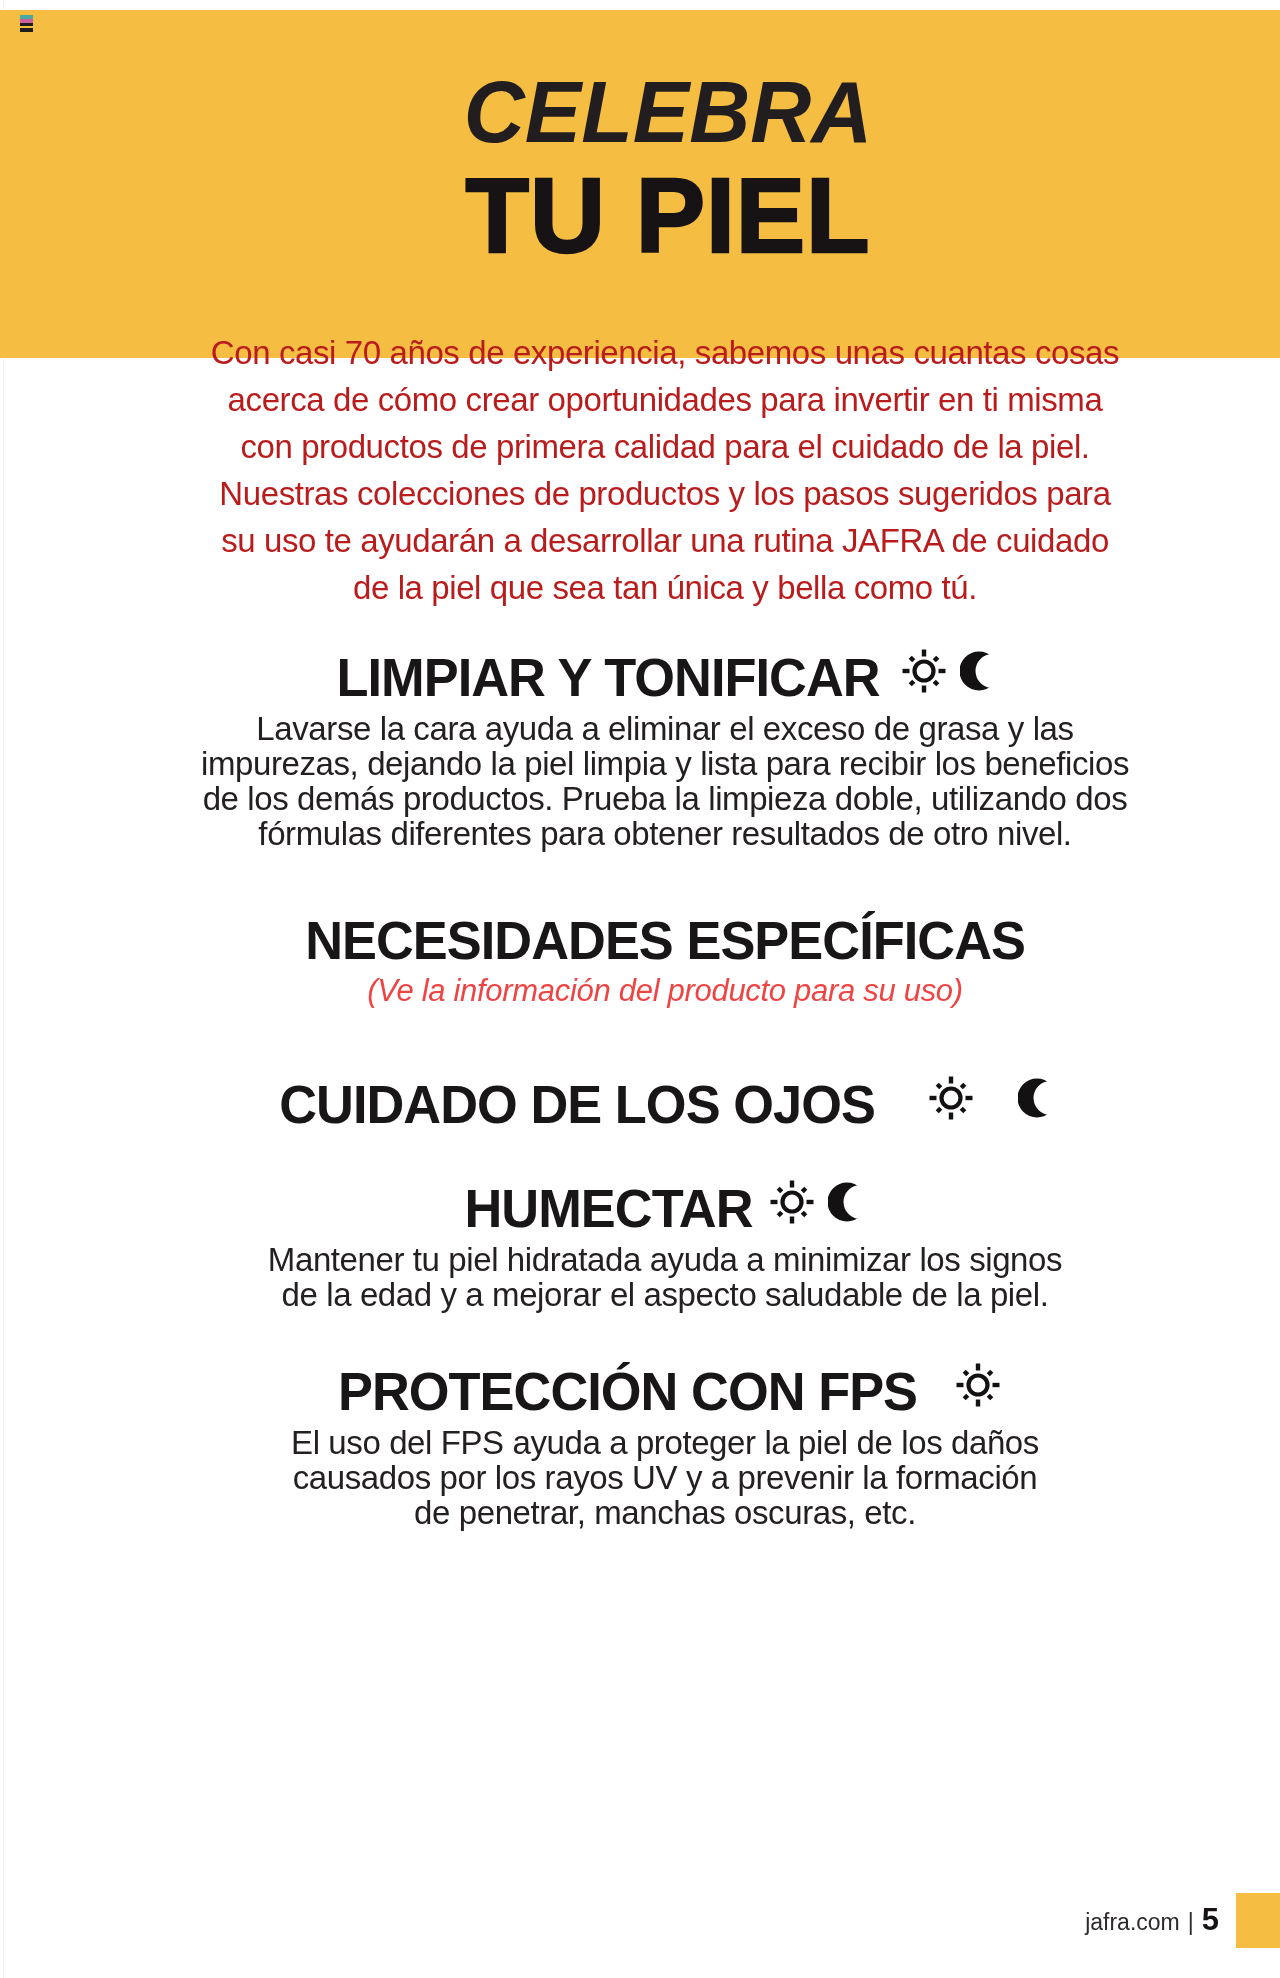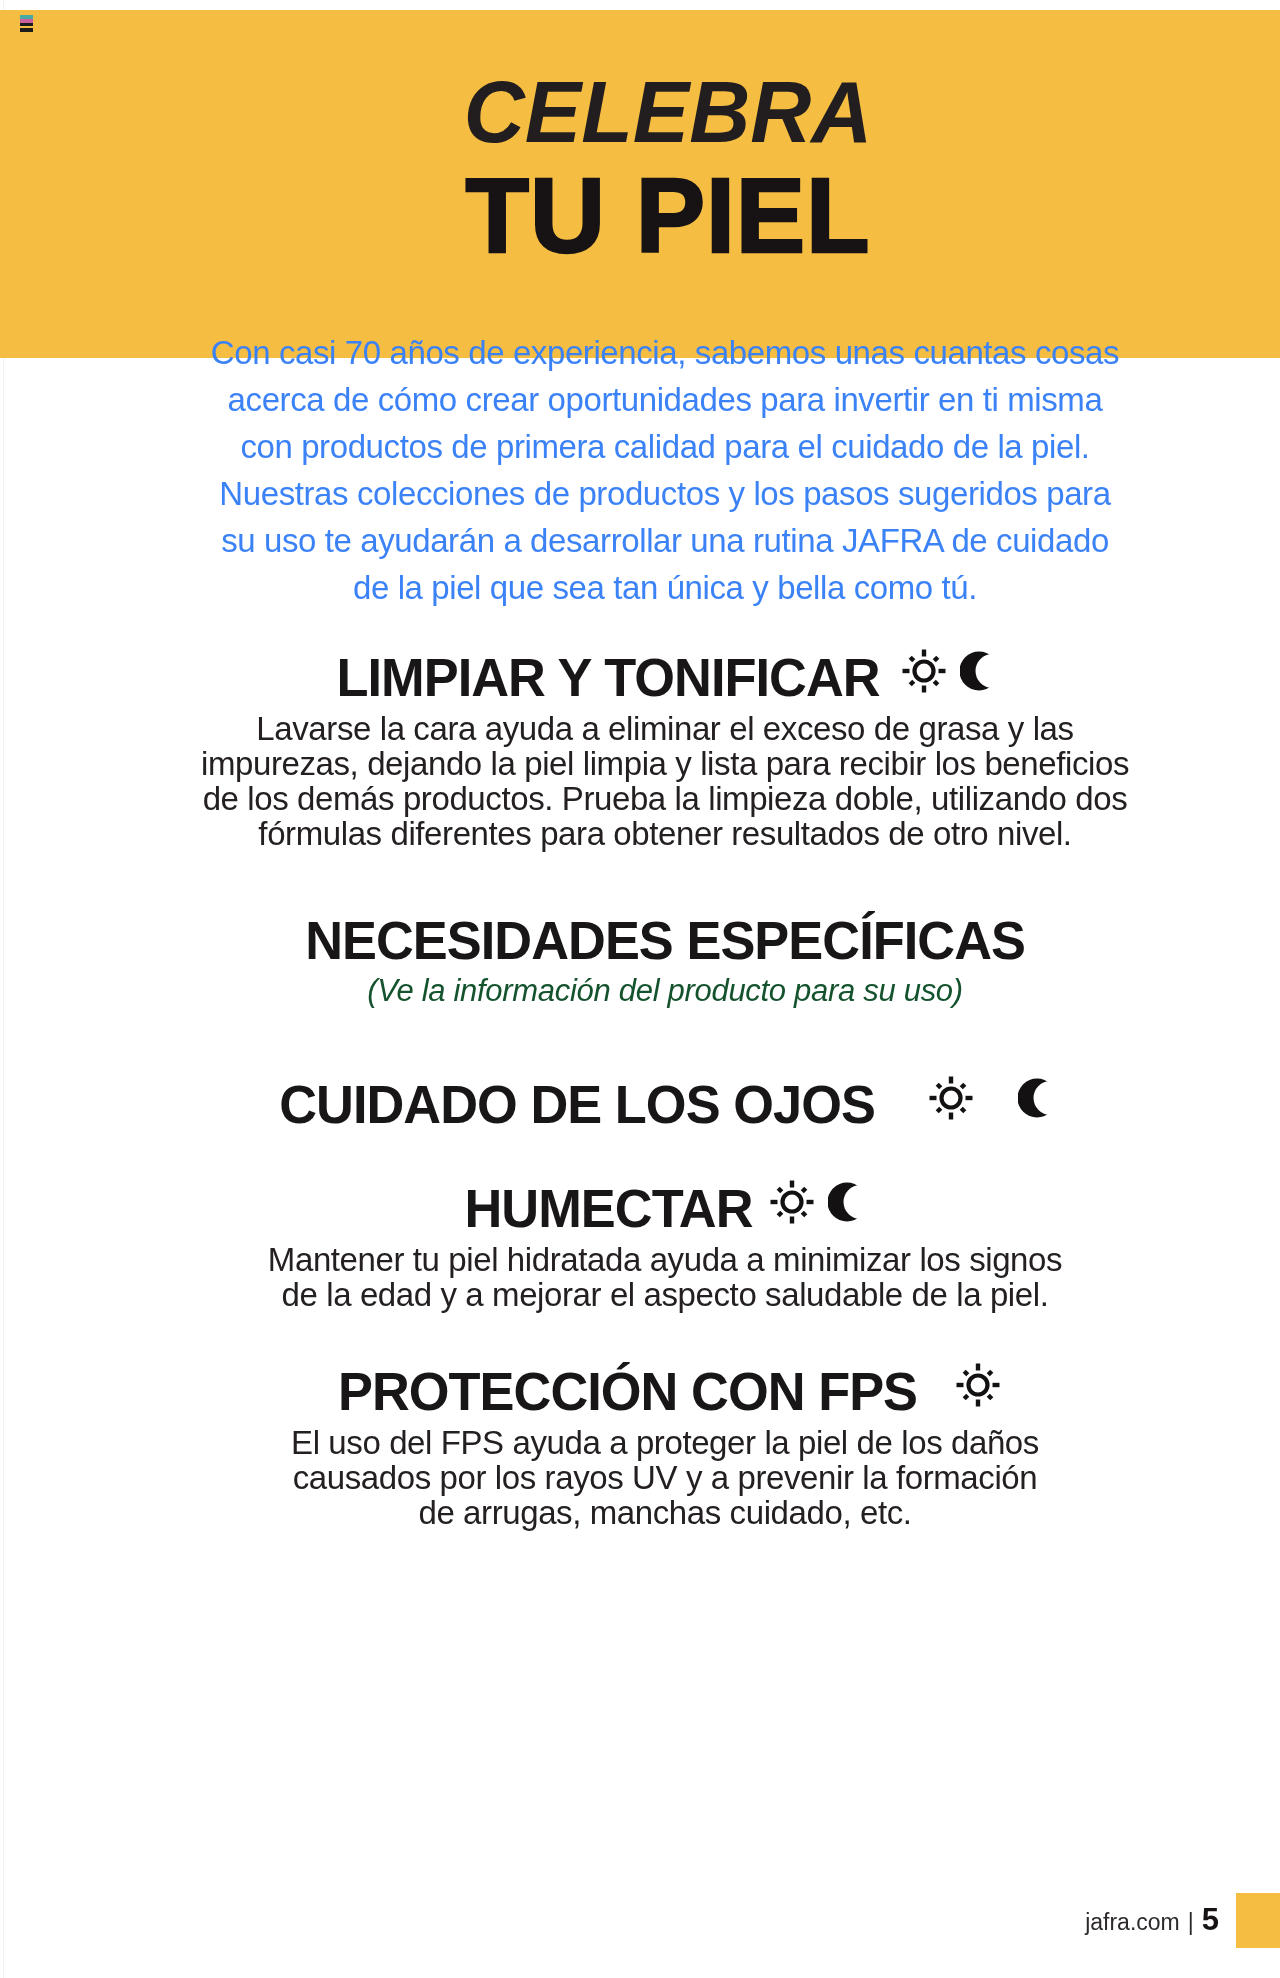--- a/index.html
+++ b/index.html
@@ -57,42 +57,42 @@
     position:absolute;
     top:316px;left:50px;width:1230px;
     text-align:center;
   }
   .intro{
     margin-top:13px;
     font-size:33px;
     line-height:47px;
     letter-spacing:-0.4px;
     white-space:pre-line;
-    color:#3b82f6;
+    color:#b91c1c;
   }
   .section-heading{
     display:flex;
     justify-content:center;
     align-items:flex-start;
     gap:13px;
     font-weight:700;
     font-size:54px;
     line-height:58px;
     letter-spacing:-1px;
     color:#191617;
   }
   .section-heading .h-text{transform:scaleX(0.97);}
   .icon{display:inline-flex;align-items:center;}
   .subtitle{
     font-style:italic;
     font-weight:400;
     font-size:31px;
     line-height:40px;
     letter-spacing:-0.3px;
-    color:#14532d;
+    color:#ef4444;
     margin-top:2px;
   }
   .body-text{
     margin-top:5px;
     font-size:33px;
     line-height:35px;
     letter-spacing:-0.4px;
     white-space:pre-line;
     color:#242021;
   }
@@ -247,21 +247,21 @@
           <line x1="23" y1="3.5" x2="23" y2="8.5" transform="rotate(45 23 23)"></line>
           <line x1="23" y1="3.5" x2="23" y2="8.5" transform="rotate(135 23 23)"></line>
           <line x1="23" y1="3.5" x2="23" y2="8.5" transform="rotate(225 23 23)"></line>
           <line x1="23" y1="3.5" x2="23" y2="8.5" transform="rotate(315 23 23)"></line>
         </g>
       </svg>
     </span>
   </div>
   <div class="body-text">El uso del FPS ayuda a proteger la piel de los daños
 causados por los rayos UV y a prevenir la formación
-de arrugas, manchas cuidado, etc.</div>
+de penetrar, manchas oscuras, etc.</div>
 
 </div>
 
 <div class="footer">
   <div class="footer-text">
     <span>jafra.com</span>
     <span class="footer-sep">|</span>
     <span class="footer-page">5</span>
   </div>
   <div class="footer-square"></div>

